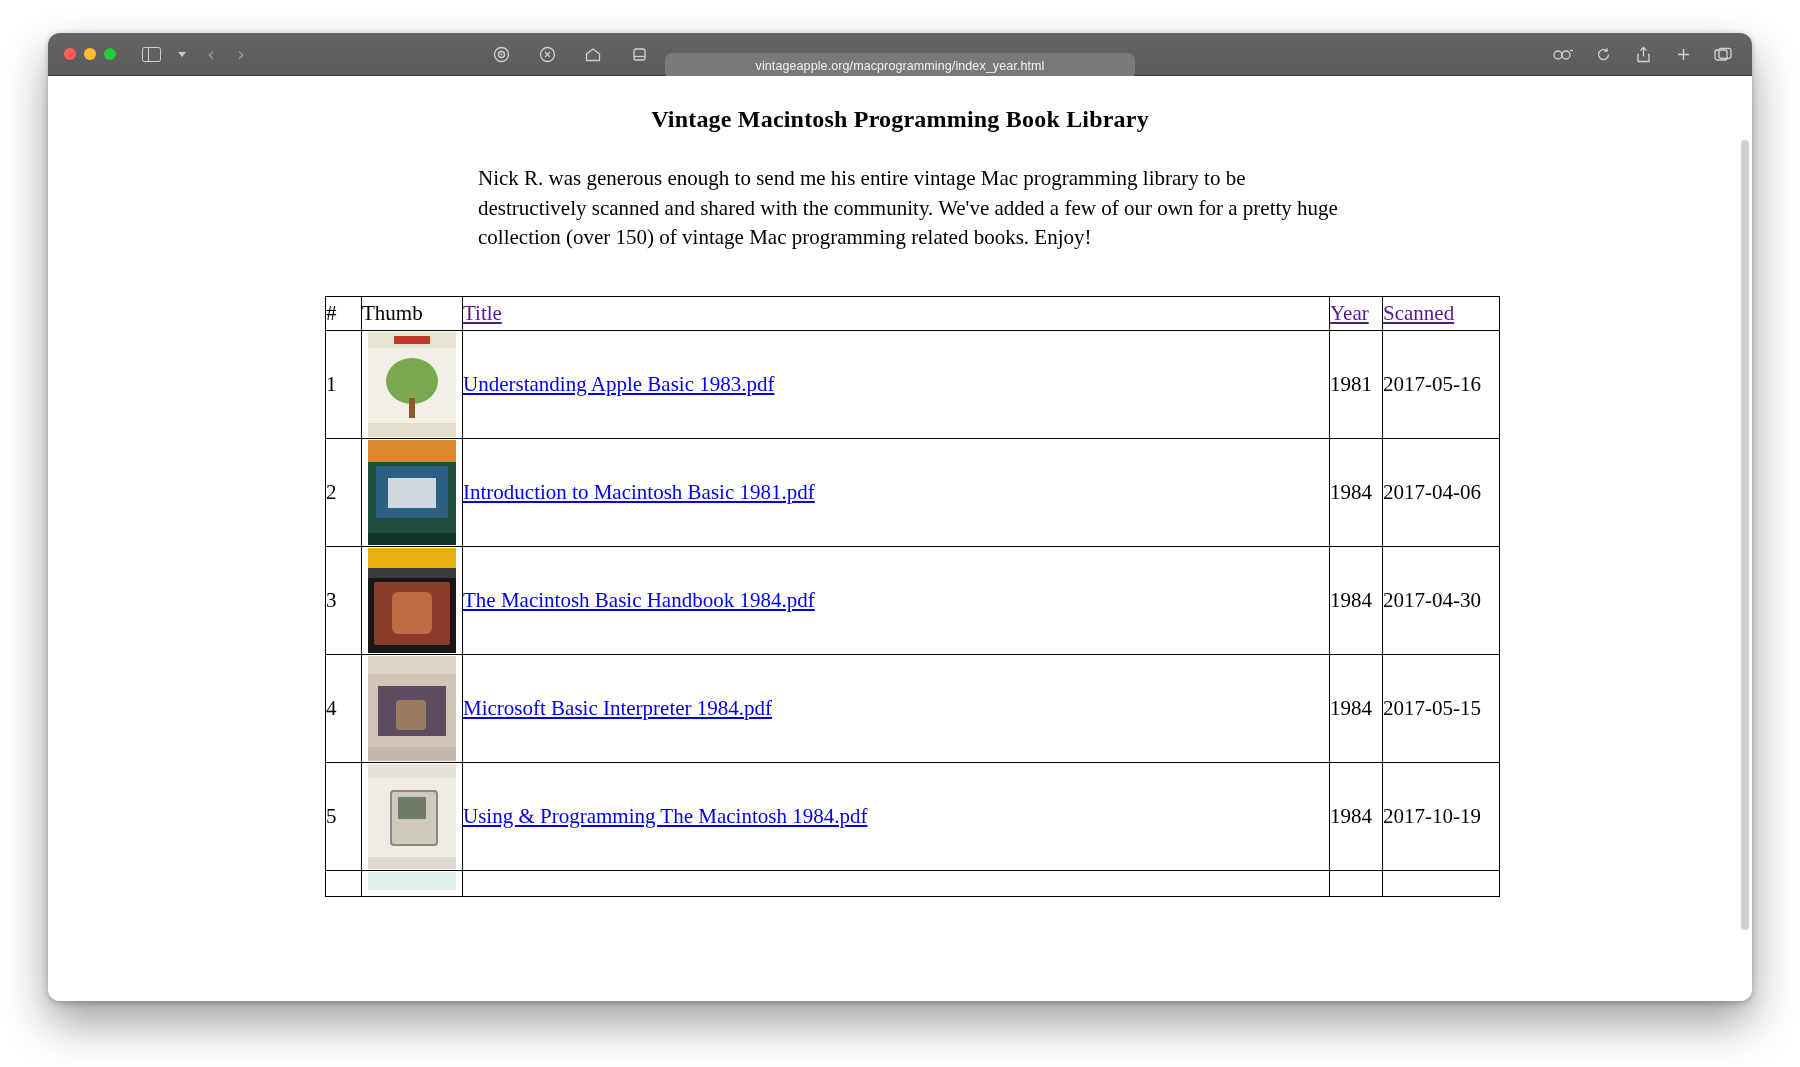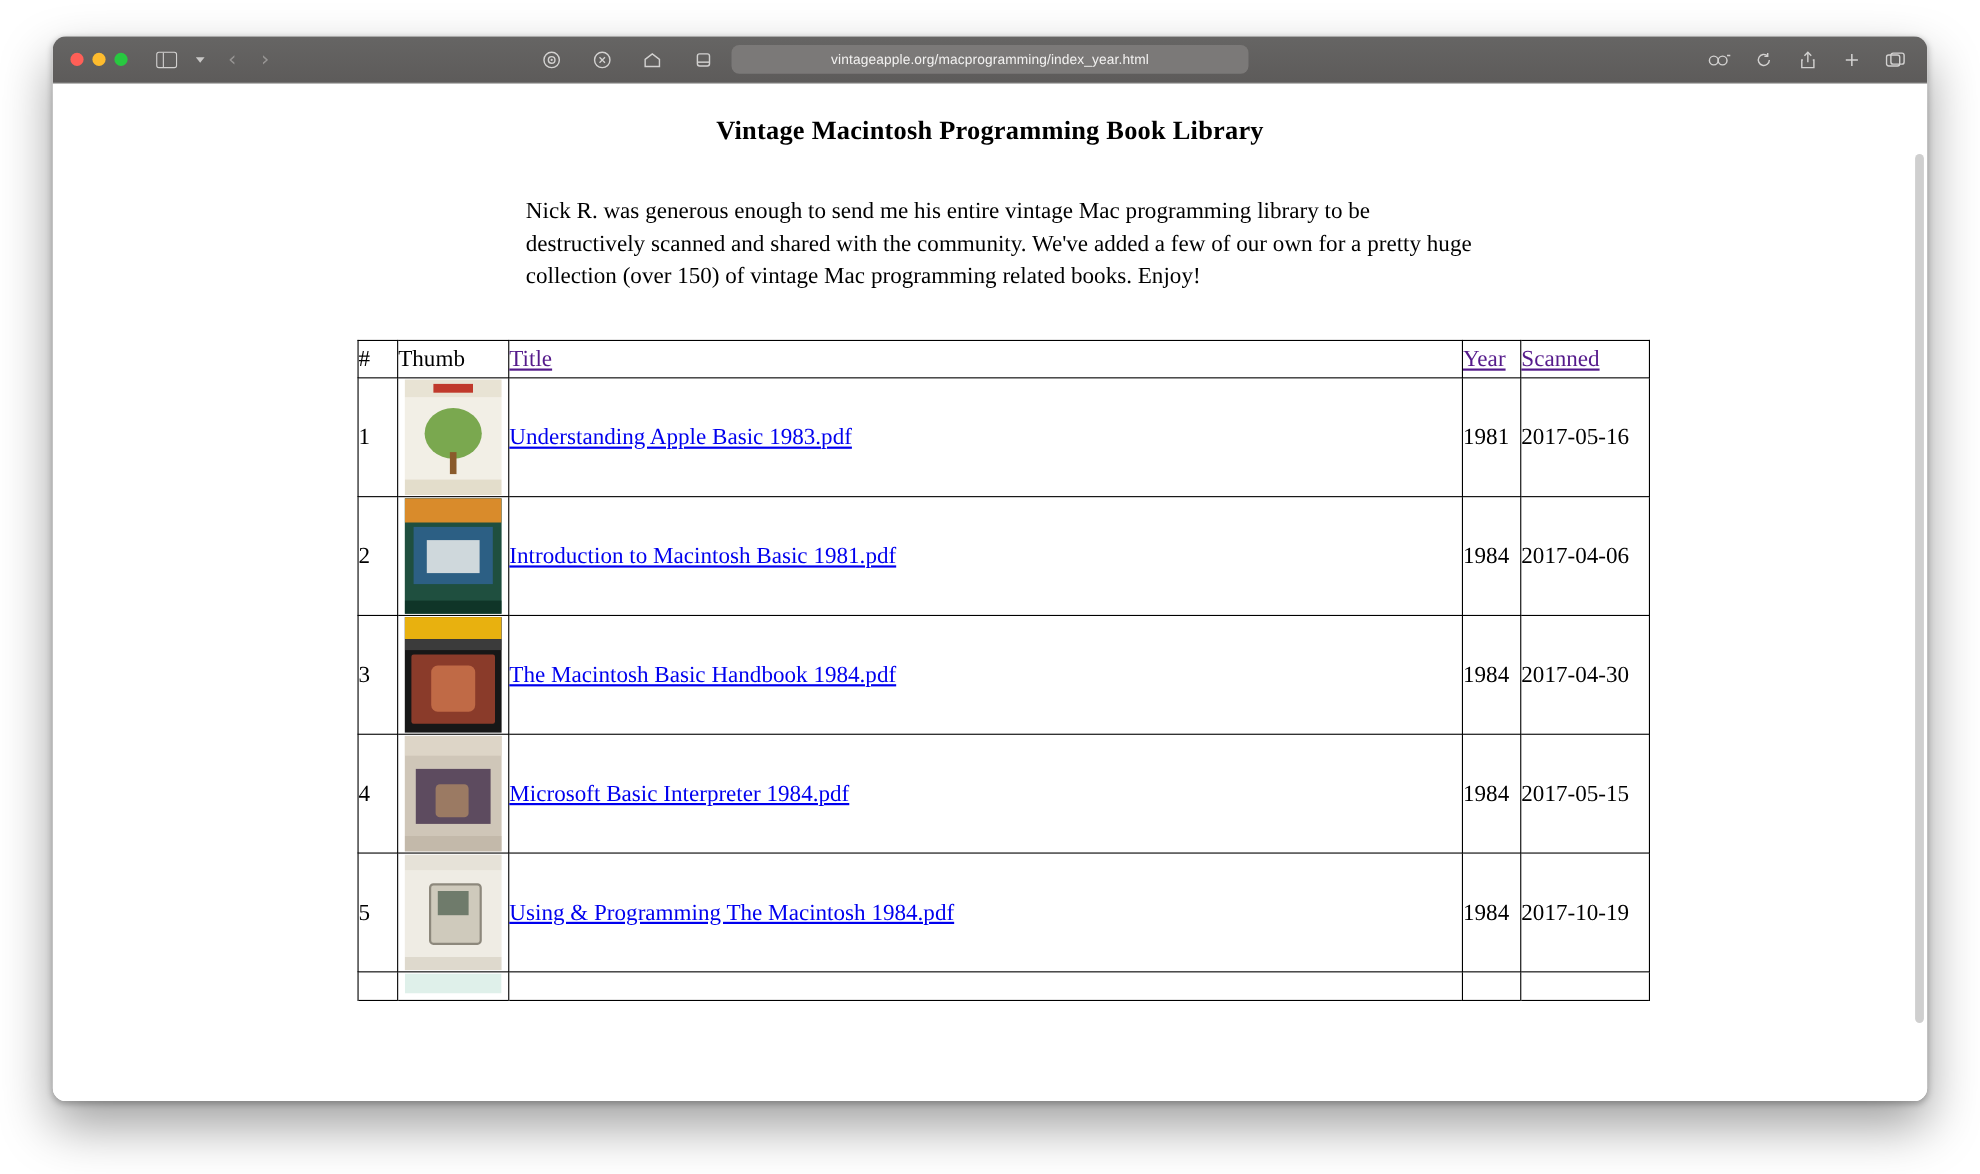--- a/index.html
+++ b/index.html
@@ -102,21 +102,21 @@
     left: 440px;
     display: flex;
     align-items: center;
     gap: 20px;
   }
 
   .urlbar {
     position: absolute;
     left: 50%;
     transform: translateX(-50%);
-    top: 8px;
+    top: 20px;
     width: 470px;
     height: 26px;
     background: #7b7978;
     border-radius: 7px;
     display: flex;
     align-items: center;
     justify-content: center;
   }
   .urlbar span {
     font-family: "Liberation Sans", sans-serif;
@@ -162,21 +162,21 @@
     margin: 0;
     padding-top: 30px;
     text-align: center;
     font-size: 24px;
     font-weight: bold;
     font-family: "Liberation Serif", serif;
     letter-spacing: .2px;
   }
 
   .intro {
-    margin: 44px 0 0 430px;
+    margin: 31px 0 0 430px;
     width: 880px;
     font-size: 21px;
     line-height: 29.5px;
     color: #000;
   }
   .intro p { margin: 0; }
   .intro p.thanks { margin-top: 29px; }
 
   table.books {
     border-collapse: collapse;

